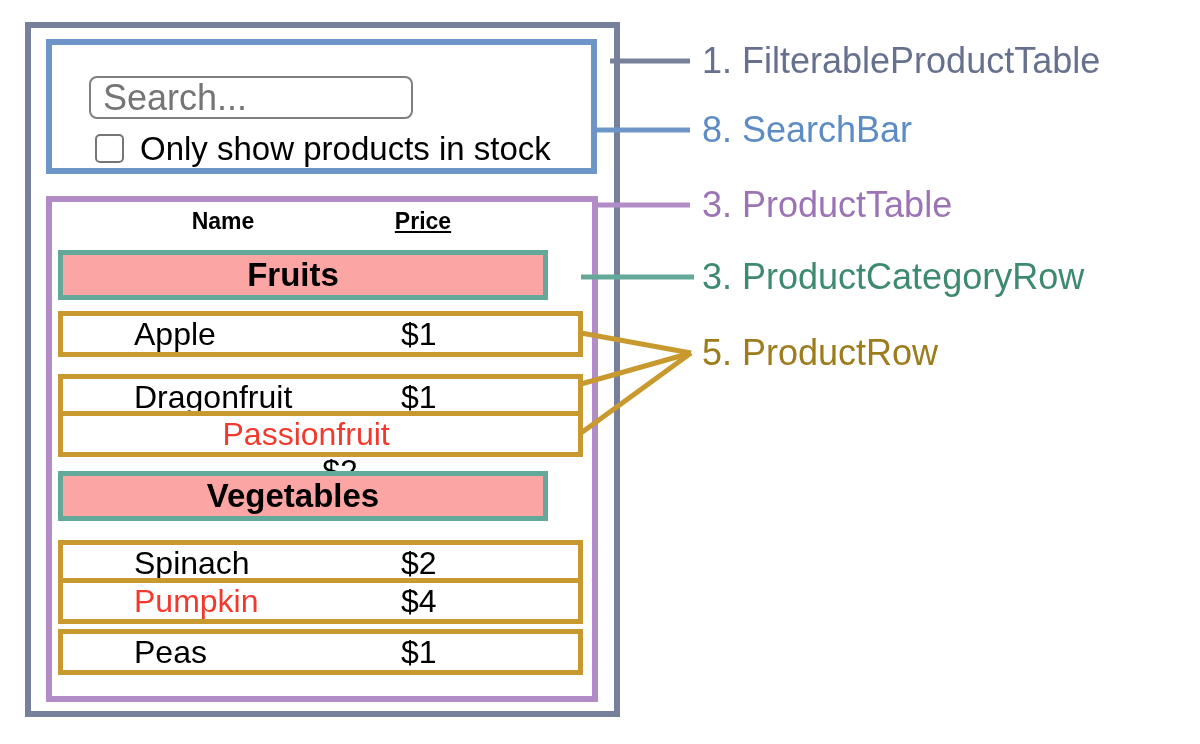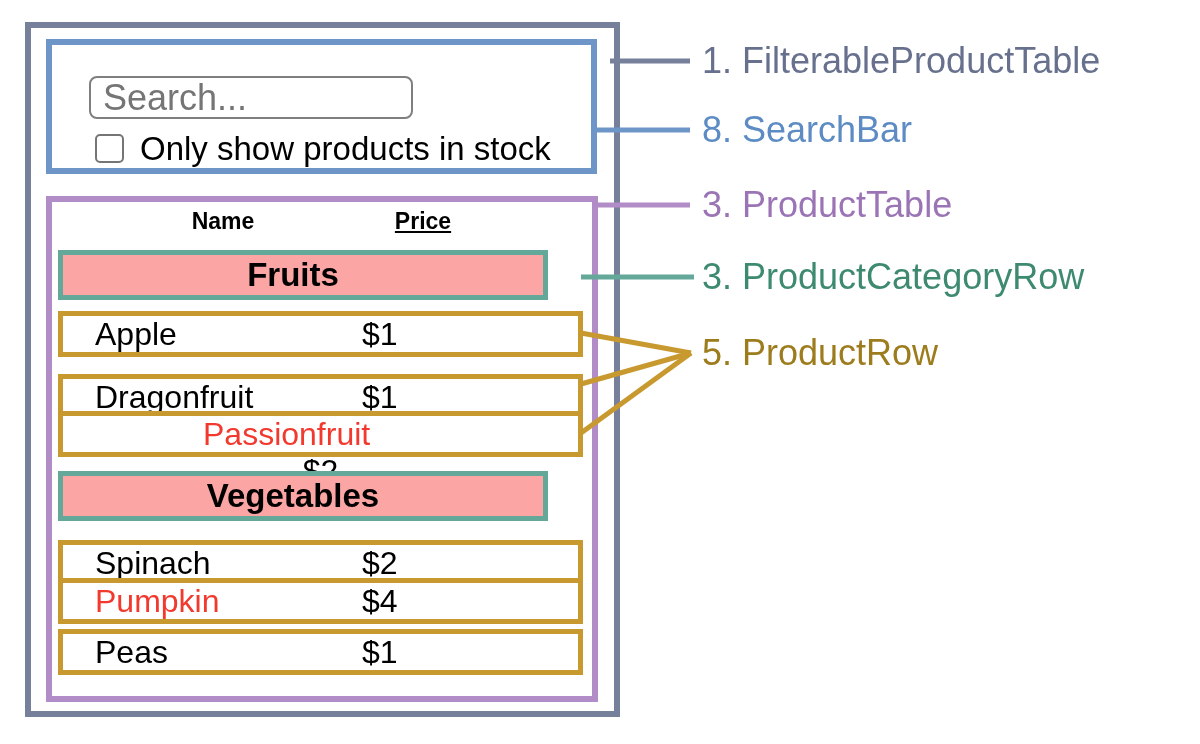--- a/index.html
+++ b/index.html
@@ -40,21 +40,21 @@
   .thead-name{left:171px;}
   .thead-price{left:371px;text-decoration:underline;}
 
   .crow{
     left:6px;width:490px;height:50px;border:5px solid #64a89a;background:#fca5a5;
     display:flex;align-items:center;
   }
   .cname{display:block;width:460px;text-align:center;font-size:33px;font-weight:bold;}
   .prow{
     left:6px;width:525px;height:46px;border:5px solid #c8992e;background:#fff;
-    display:flex;align-items:center;font-size:32px;
+    display:flex;align-items:center;font-size:32px;padding-left:39px;
   }
   .pname{margin-left:32px;width:267px;white-space:nowrap;}
   .pname.oos{color:#f2392e;}
   .pprice{white-space:nowrap;}
 
   
   .legend-label{
     left:702px;transform:translateY(-50%);font-size:36px;white-space:nowrap;z-index:11;
   }
   svg.connectors{position:absolute;left:0;top:0;z-index:10;pointer-events:none;}

